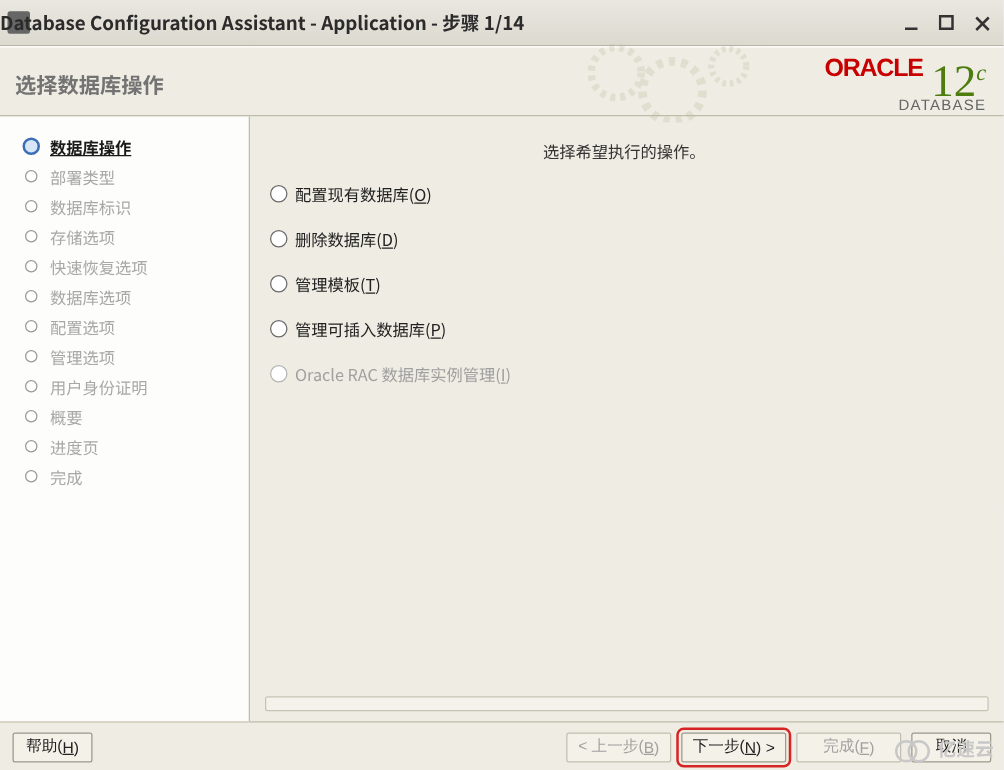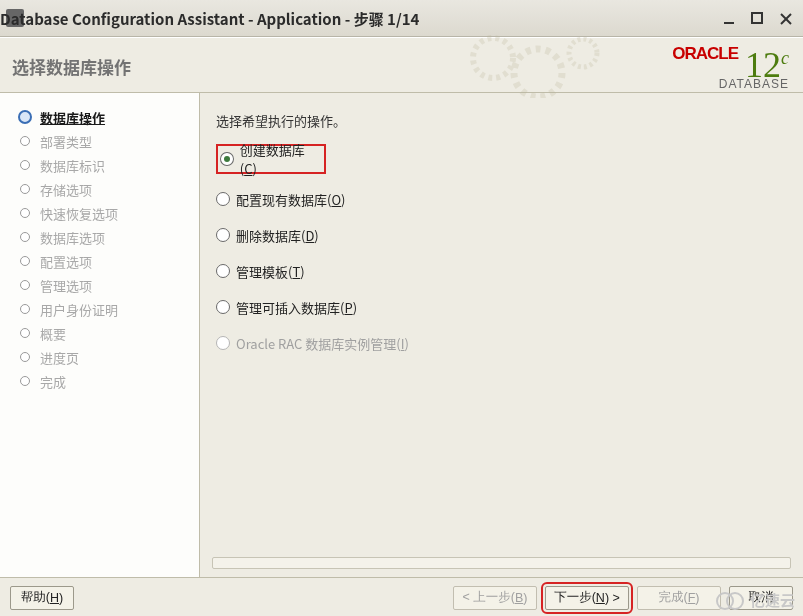--- a/index.html
+++ b/index.html
@@ -66,21 +66,21 @@
   .oracle-logo {
     position: absolute;
     right: 14px;
     top: 6px;
     text-align: right;
   }
   .oracle-word {
     color: #c80000;
     font-family: Arial, sans-serif;
     font-weight: bold;
-    font-size: 17px;
+    font-size: 20px;
     letter-spacing: -1px;
     display:inline-block;
     vertical-align: top;
   }
   .oracle-12c {
     color: #4d7c0f;
     font-family: Liberation Serif, serif;
     font-size: 36px;
     display:inline-block;
     margin-left: 4px;
@@ -146,20 +146,21 @@
   }
   .step.link .step-label {
     color: #2a4e9b;
     text-decoration: underline;
   }
   .main-panel {
     flex: 1;
     position: relative;
     padding: 18px 20px 10px 16px;
     box-sizing: border-box;
+    text-align: center;
   }
   .prompt-text {
     font-size: 13px;
     color: #333;
     margin-bottom: 14px;
   }
   .radio-group {
     display: flex;
     flex-direction: column;
     gap: 14px;
@@ -352,24 +353,20 @@
         <span class="step-label">进度页</span>
       </div>
       <div class="step disabled">
         <span class="step-bullet"></span>
         <span class="step-label">完成</span>
       </div>
     </div>
   <div class="main-panel">
     <div class="prompt-text">选择希望执行的操作。</div>
     <div class="radio-group" id="radios">
-        <div class="radio-row highlight">
-          <span class="radio-circle selected"></span>
-          <span class="radio-label">创建数据库(<span class="mnemonic">C</span>)</span>
-        </div>
         <div class="radio-row">
           <span class="radio-circle"></span>
           <span class="radio-label">配置现有数据库(<span class="mnemonic">O</span>)</span>
         </div>
         <div class="radio-row">
           <span class="radio-circle"></span>
           <span class="radio-label">删除数据库(<span class="mnemonic">D</span>)</span>
         </div>
         <div class="radio-row">
           <span class="radio-circle"></span>

